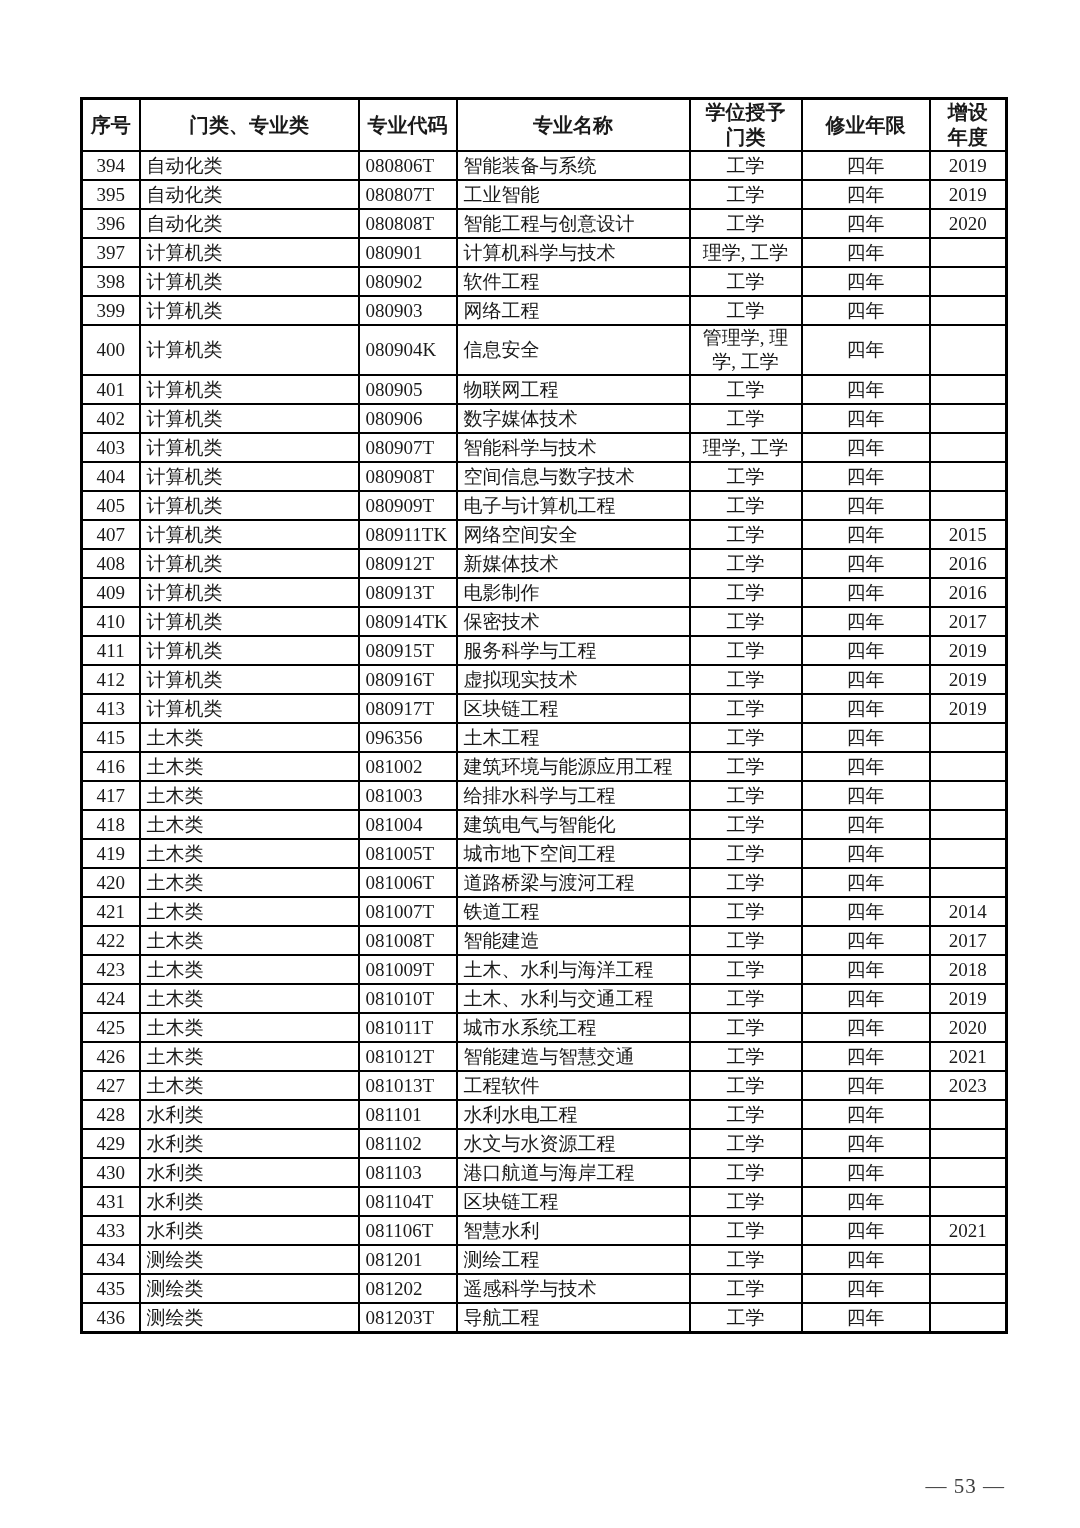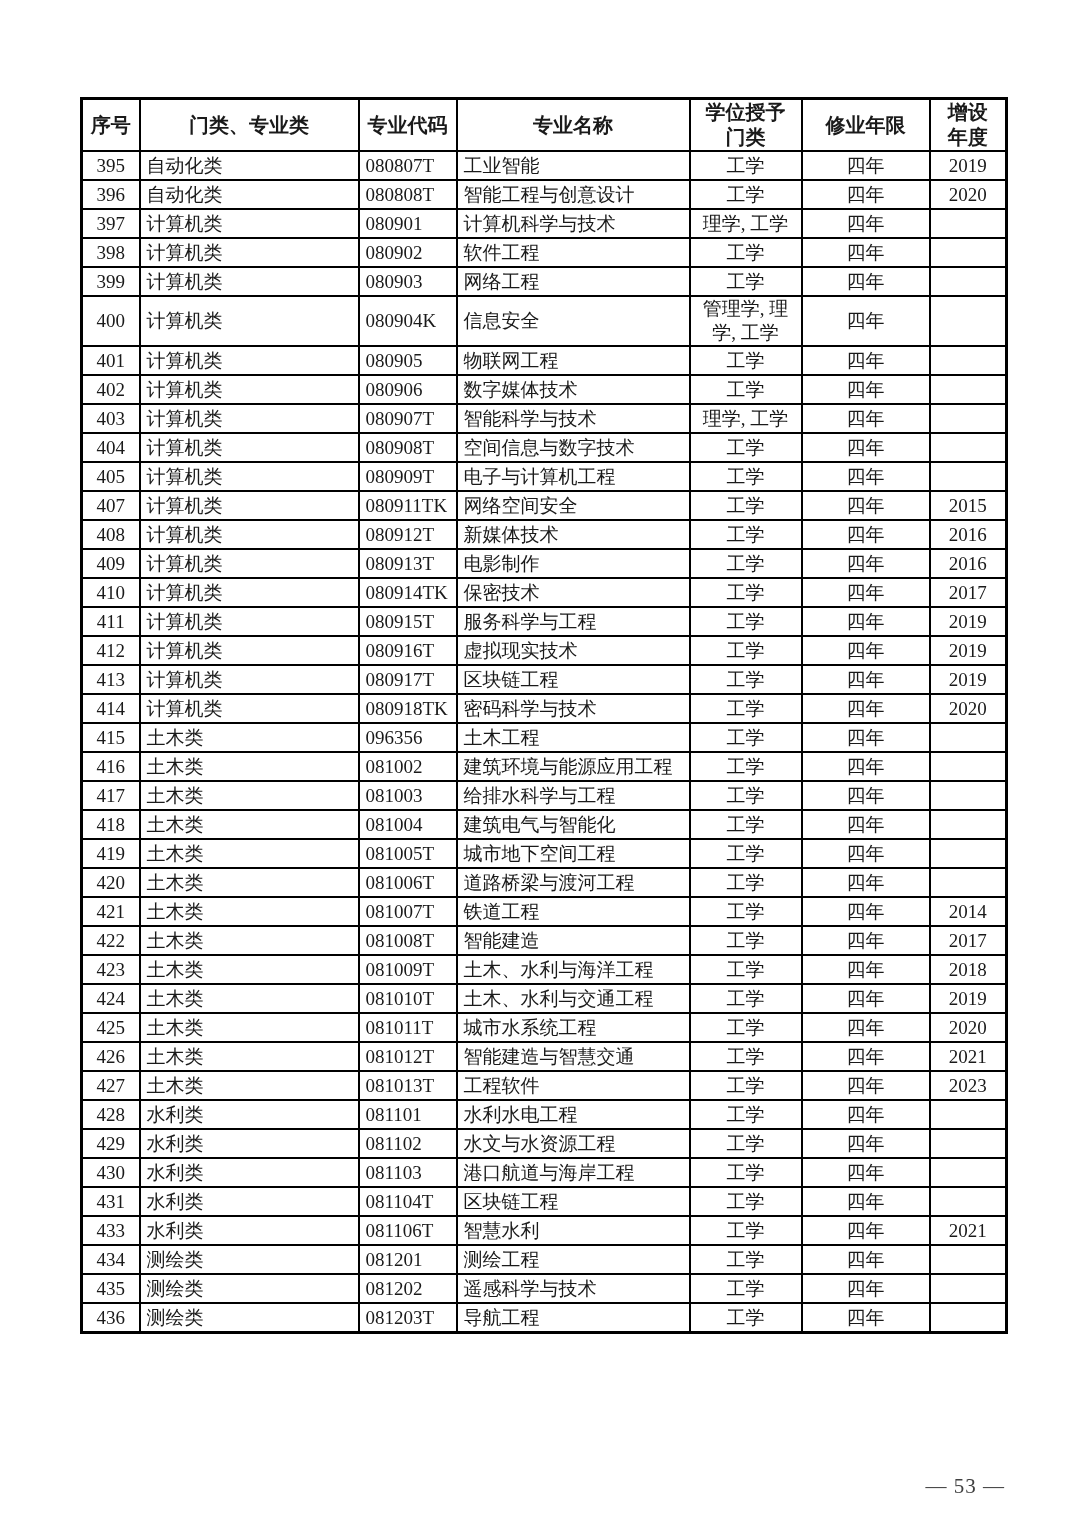--- a/index.html
+++ b/index.html
@@ -84,20 +84,29 @@
         <th>专业名称</th>
         <th>学位授予
 门类</th>
         <th>修业年限</th>
         <th>增设
 年度</th>
       </tr>
     </thead>
     <tbody>
         <tr>
+          <td>394</td>
+          <td>自动化类</td>
+          <td>080806T</td>
+          <td>智能装备与系统</td>
+          <td>工学</td>
+          <td>四年</td>
+          <td>2019</td>
+        </tr>
+        <tr>
           <td>395</td>
           <td>自动化类</td>
           <td>080807T</td>
           <td>工业智能</td>
           <td>工学</td>
           <td>四年</td>
           <td>2019</td>
         </tr>
         <tr>
           <td>396</td>
@@ -244,29 +253,20 @@
           <td>2019</td>
         </tr>
         <tr>
           <td>413</td>
           <td>计算机类</td>
           <td>080917T</td>
           <td>区块链工程</td>
           <td>工学</td>
           <td>四年</td>
           <td>2019</td>
-        </tr>
-        <tr>
-          <td>414</td>
-          <td>计算机类</td>
-          <td>080918TK</td>
-          <td>密码科学与技术</td>
-          <td>工学</td>
-          <td>四年</td>
-          <td>2020</td>
         </tr>
         <tr>
           <td>415</td>
           <td>土木类</td>
           <td>096356</td>
           <td>土木工程</td>
           <td>工学</td>
           <td>四年</td>
           <td></td>
         </tr>

